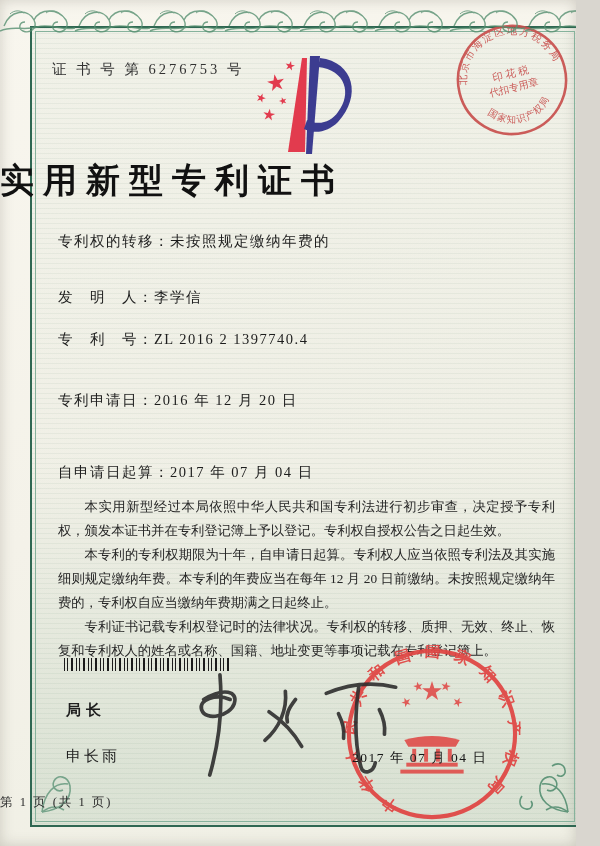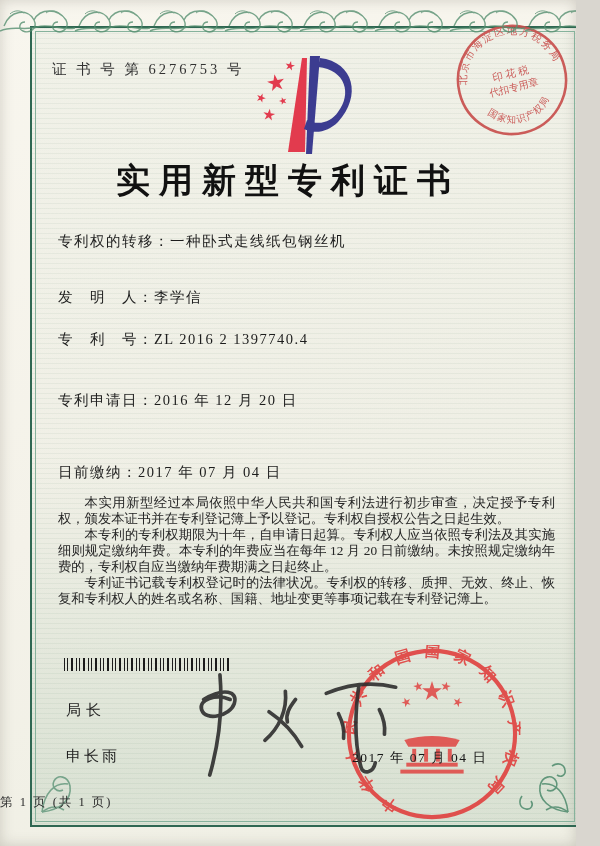--- a/index.html
+++ b/index.html
@@ -20,33 +20,33 @@
   
   .lace-top { position:absolute; left:0; top:0; width:600px; height:42px; z-index:4; }
   .corner-flourish { position:absolute; z-index:2; }
   .corner-br { left:508px; top:752px; }
   .corner-bl { left:38px; top:752px; transform:scaleX(-1); }
   
   .cert-no { position:absolute; left:52px; top:60px; font-size:14.5px; letter-spacing:3px; color:#333; z-index:2; }
   .logo { position:absolute; left:240px; top:52px; width:125px; height:106px; z-index:1; }
   .tax-stamp { position:absolute; left:452px; top:20px; width:120px; height:120px;
                transform:rotate(-14deg); z-index:3; opacity:.92; }
-  .title { position:absolute; left:0; right:0; top:158px; text-align:center;
+  .title { position:absolute; left:0; right:0; top:158px; text-align:left;
            font-size:34px; font-weight:700; letter-spacing:9px; color:#111; z-index:2; }
   
   .frow { position:absolute; left:58px; font-size:14.5px; letter-spacing:1.5px; color:#1d1d1d; z-index:2; }
   .r1{top:232px}.r2{top:288px}.r3{top:330px}.r4{top:391px}.r5{top:420px}.r6{top:463px}
   
   .body-text { position:absolute; left:58px; top:495px; width:497px; z-index:2; }
-  .body-text p { margin:0; text-indent:2em; font-size:13.3px; line-height:16px;
+  .body-text p { margin:0; text-indent:2em; font-size:13.3px; line-height:24px;
                  text-align:justify; color:#262626; }
   
   .barcode { position:absolute; left:64px; top:658px; width:166px; height:13px; z-index:2;
     background:repeating-linear-gradient(90deg,#1c1c1c 0 1.5px,transparent 1.5px 3px,#1c1c1c 3px 4px,transparent 4px 7px,#1c1c1c 7px 9px,transparent 9px 12px); }
-  .sig-title { position:absolute; left:66px; top:701px; font-size:15px; font-weight:400; letter-spacing:5px; z-index:2; }
+  .sig-title { position:absolute; left:66px; top:701px; font-size:15px; font-weight:700; letter-spacing:5px; z-index:2; }
   .sig-name  { position:absolute; left:66px; top:747px; font-size:15px; font-weight:400; letter-spacing:3px; z-index:2; }
   .signature { position:absolute; left:175px; top:666px; width:235px; height:118px; z-index:3; }
   .office-seal { position:absolute; left:343px; top:645px; width:178px; height:178px; z-index:2; opacity:.93; }
   .seal-date { position:absolute; left:352px; top:749px; width:160px; font-size:13.5px;
                letter-spacing:1.5px; color:#161616; font-weight:500; z-index:5; }
   .footer { position:absolute; left:0; right:0; top:794px; text-align:left;
             font-size:12.5px; letter-spacing:2px; color:#2c2c2c; z-index:2; }
   svg text { font-family:"Liberation Serif","DejaVu Serif",serif; }
 </style>
 </head>
@@ -122,25 +122,25 @@
     </text>
     <text font-size="9.5" fill="#c8504e" letter-spacing="1">
       <textPath href="#stampBottom" startOffset="50%" text-anchor="middle">国家知识产权局</textPath>
     </text>
     <text x="60" y="57" text-anchor="middle" font-size="10.5" fill="#c8504e">印 花 税</text>
     <text x="60" y="71" text-anchor="middle" font-size="10" fill="#c8504e">代扣专用章</text>
   </svg>
 
   <div class="title">实用新型专利证书</div>
 
-  <div class="frow r1"><span>专利权的转移：</span><span>一种卧式走线纸包钢丝机</span></div>
+  <div class="frow r1"><span>专利权的转移：</span><span>未按照规定缴纳年费的</span></div>
   <div class="frow r2"><span>发　明　人：</span><span>李学信</span></div>
   <div class="frow r3"><span>专　利　号：</span><span>ZL 2016 2 1397740.4</span></div>
   <div class="frow r4"><span>专利申请日：</span><span>2016 年 12 月 20 日</span></div>
-  <div class="frow r6"><span>日前缴纳：</span><span>2017 年 07 月 04 日</span></div>
+  <div class="frow r6"><span>自申请日起算：</span><span>2017 年 07 月 04 日</span></div>
 
   <div class="body-text">
     <p>本实用新型经过本局依照中华人民共和国专利法进行初步审查，决定授予专利权，颁发本证书并在专利登记簿上予以登记。专利权自授权公告之日起生效。</p>
     <p>本专利的专利权期限为十年，自申请日起算。专利权人应当依照专利法及其实施细则规定缴纳年费。本专利的年费应当在每年 12 月 20 日前缴纳。未按照规定缴纳年费的，专利权自应当缴纳年费期满之日起终止。</p>
     <p>专利证书记载专利权登记时的法律状况。专利权的转移、质押、无效、终止、恢复和专利权人的姓名或名称、国籍、地址变更等事项记载在专利登记簿上。</p>
   </div>
 
   <div class="barcode"></div>
 
   <div class="sig-title">局长</div>

